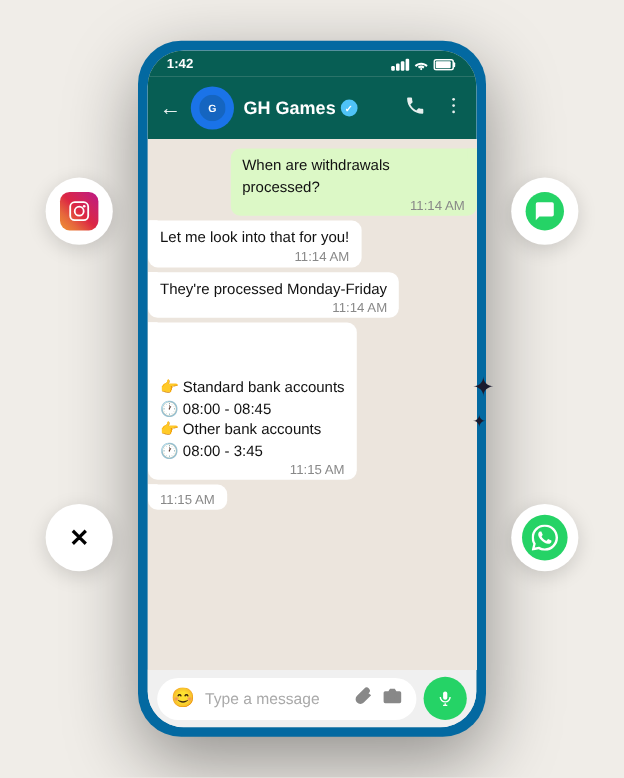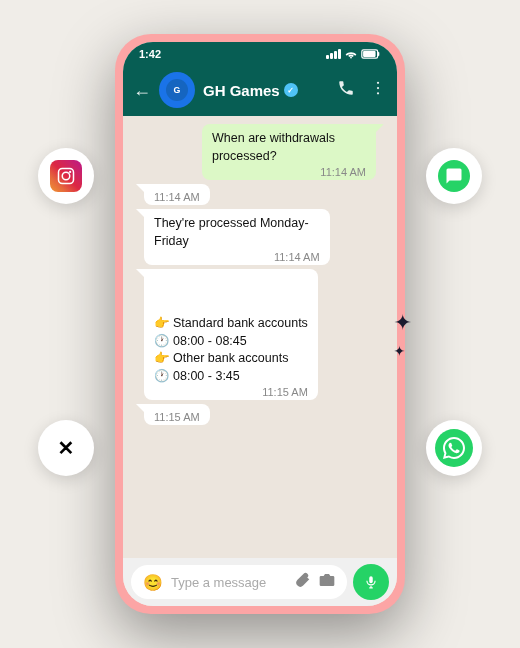--- a/index.html
+++ b/index.html
@@ -67,21 +67,21 @@
       background: #25d366;
       border-radius: 50%;
       display: flex; align-items: center; justify-content: center;
       color: white; font-size: 22px;
     }
 
     
     .phone-frame {
       width: 290px;
       height: 580px;
-      background: #fca5a5;
+      background: #0369a1;
       border-radius: 36px;
       padding: 8px;
       box-shadow: 0 20px 60px rgba(0,0,0,0.4);
       position: relative;
       z-index: 5;
     }
 
     .phone-screen {
       width: 100%;
       height: 100%;
@@ -182,21 +182,21 @@
       gap: 14px;
       color: white;
       font-size: 18px;
       opacity: 0.9;
     }
 
     
     .chat-messages {
       flex: 1;
       overflow-y: auto;
-      padding: 8px 21px;
+      padding: 8px 0;
       display: flex;
       flex-direction: column;
       gap: 4px;
       background: #ece5dd;
     }
 
     
     .msg-sent {
       align-self: flex-end;
       background: #dcf8c6;
@@ -392,20 +392,21 @@
     </div>
 
     <div class="chat-messages">
 
       <div class="msg-sent">
         <div class="msg-text">When are withdrawals processed?</div>
         <div class="msg-time">11:14 AM</div>
       </div>
 
       <div class="msg-recv">
+        <div class="msg-text">Let me look into that for you!</div>
         <div class="msg-time">11:14 AM</div>
       </div>
 
       <div class="msg-recv">
         <div class="msg-text">They're processed Monday-Friday</div>
         <div class="msg-time">11:14 AM</div>
       </div>
 
       <div class="msg-recv">
         <div class="msg-text" style="white-space: pre-line; margin-top: 40px;">👉 Standard bank accounts

